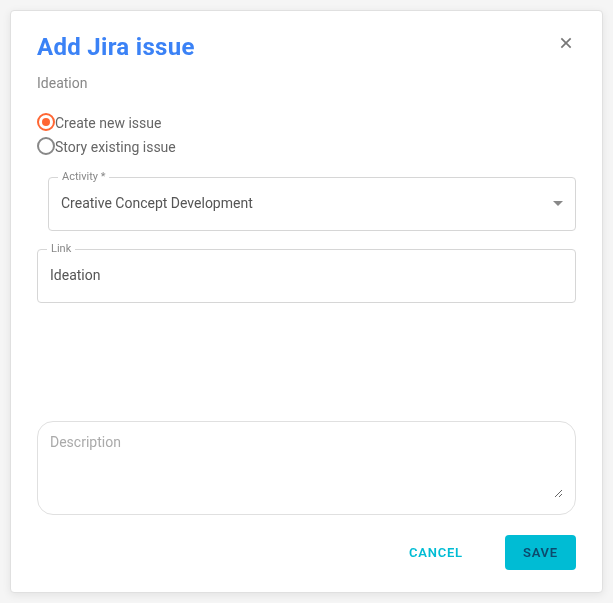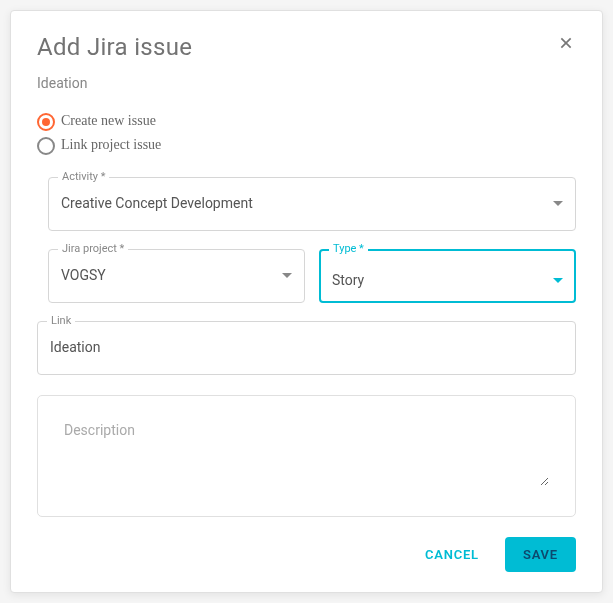--- a/index.html
+++ b/index.html
@@ -24,22 +24,22 @@
       flex-direction: column;
     }
     .dialog-header {
       display: flex;
       justify-content: space-between;
       align-items: flex-start;
       margin-bottom: 14px;
     }
     .dialog-title {
       font-size: 24px;
-      font-weight: 400;
-      color: #737373;
+      font-weight: 700;
+      color: #3b82f6;
       letter-spacing: 0.3px;
     }
     .close-btn {
       background: none;
       border: none;
       cursor: pointer;
       padding: 2px;
       color: #777;
       display: flex;
       align-items: center;
@@ -49,25 +49,24 @@
     .subtitle {
       font-size: 14px;
       color: #888;
       margin-bottom: 22px;
     }
     .radio-group {
       margin-bottom: 16px;
     }
     .radio-row {
       display: flex;
-      align-items: flex-start;
-      gap: 6px;
+      align-items: flex-end;
+      gap: 0;
       margin-bottom: 6px;
       cursor: pointer;
-      font-family: Liberation Serif, serif;
     }
     .radio-outer {
       width: 18px;
       height: 18px;
       border-radius: 50%;
       border: 2px solid #888;
       display: flex;
       align-items: center;
       justify-content: center;
       flex-shrink: 0;
@@ -143,39 +142,39 @@
       width: 100%;
       font-size: 14px;
       color: #555;
       border: none;
       outline: none;
       background: transparent;
       font-family: inherit;
     }
     .textarea-wrap {
       border: 1px solid #e0e0e0;
-      border-radius: 5px;
-      padding: 26px;
+      border-radius: 16px;
+      padding: 12px;
       margin-bottom: 20px;
     }
     .desc-textarea {
       width: 100%;
       min-height: 64px;
       border: none;
       outline: none;
       resize: vertical;
       font-family: inherit;
       font-size: 14px;
       color: #555;
     }
     .desc-textarea::placeholder { color: #aaa; }
     .actions {
       display: flex;
       justify-content: flex-end;
-      gap: 8px;
+      gap: 24px;
       margin-top: auto;
     }
     .btn {
       border: none;
       font-size: 13px;
       font-weight: 600;
       letter-spacing: 0.8px;
       padding: 10px 18px;
       border-radius: 4px;
       cursor: pointer;
@@ -209,50 +208,34 @@
 
   <div class="radio-group">
     <div class="radio-row">
       <span class="radio-outer selected">
         <span class="radio-inner"></span>
       </span>
       <span class="radio-label">Create new issue</span>
     </div>
     <div class="radio-row">
       <span class="radio-outer"></span>
-      <span class="radio-label">Link project issue</span>
+      <span class="radio-label">Story existing issue</span>
     </div>
   </div>
 
   <div class="form-row">
     <div class="field">
       <span class="field-label">Activity *</span>
       <div class="field-box">
         <span class="field-value">Creative Concept Development</span>
         <span class="dropdown-caret"></span>
       </div>
     </div>
   </div>
 
-  <div class="form-row">
-    <div class="field">
-      <span class="field-label">Jira project *</span>
-      <div class="field-box">
-        <span class="field-value">VOGSY</span>
-        <span class="dropdown-caret"></span>
-      </div>
-    </div>
-    <div class="field">
-      <span class="field-label focused">Type *</span>
-      <div class="field-box focused">
-        <span class="field-value">Story</span>
-        <span class="dropdown-caret focused"></span>
-      </div>
-    </div>
-  </div>
 
   <div class="field title-field">
     <span class="field-label">Link</span>
     <div class="field-box">
       <input class="title-input" type="text" value="Ideation" style="">
     </div>
   </div>
 
   <div class="textarea-wrap">
     <textarea class="desc-textarea" placeholder="Description" style=""></textarea>

